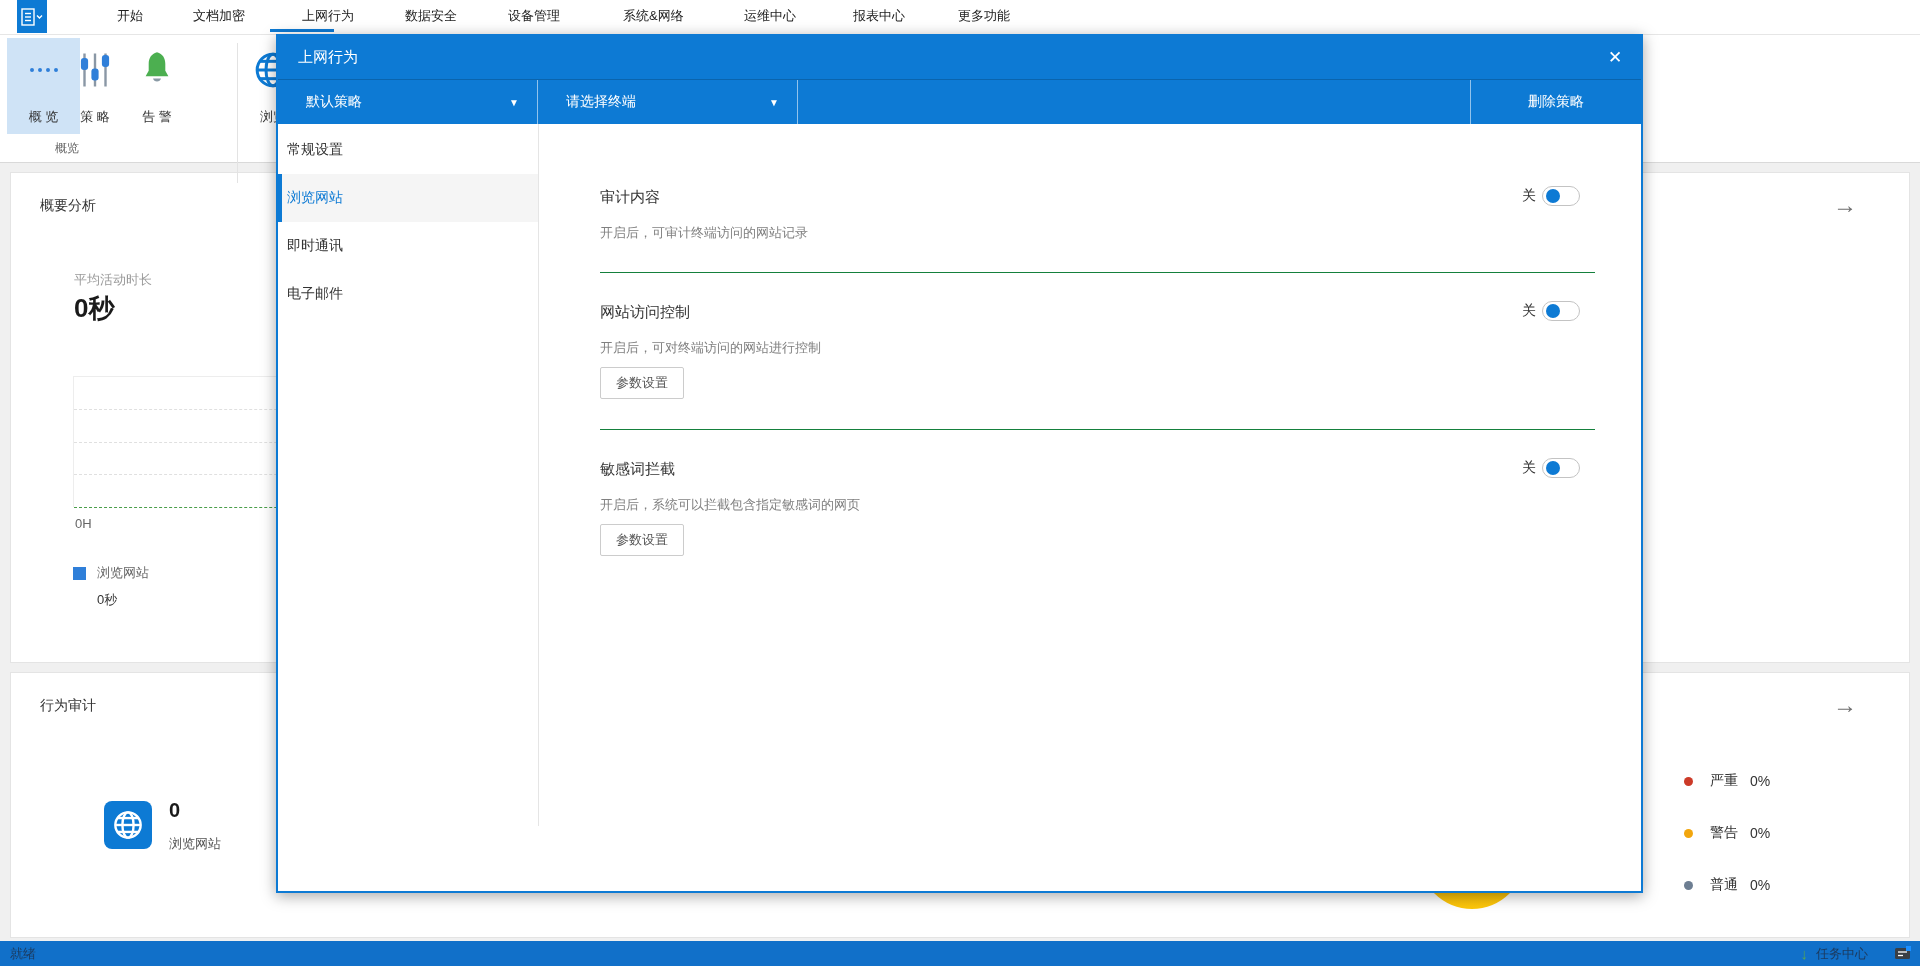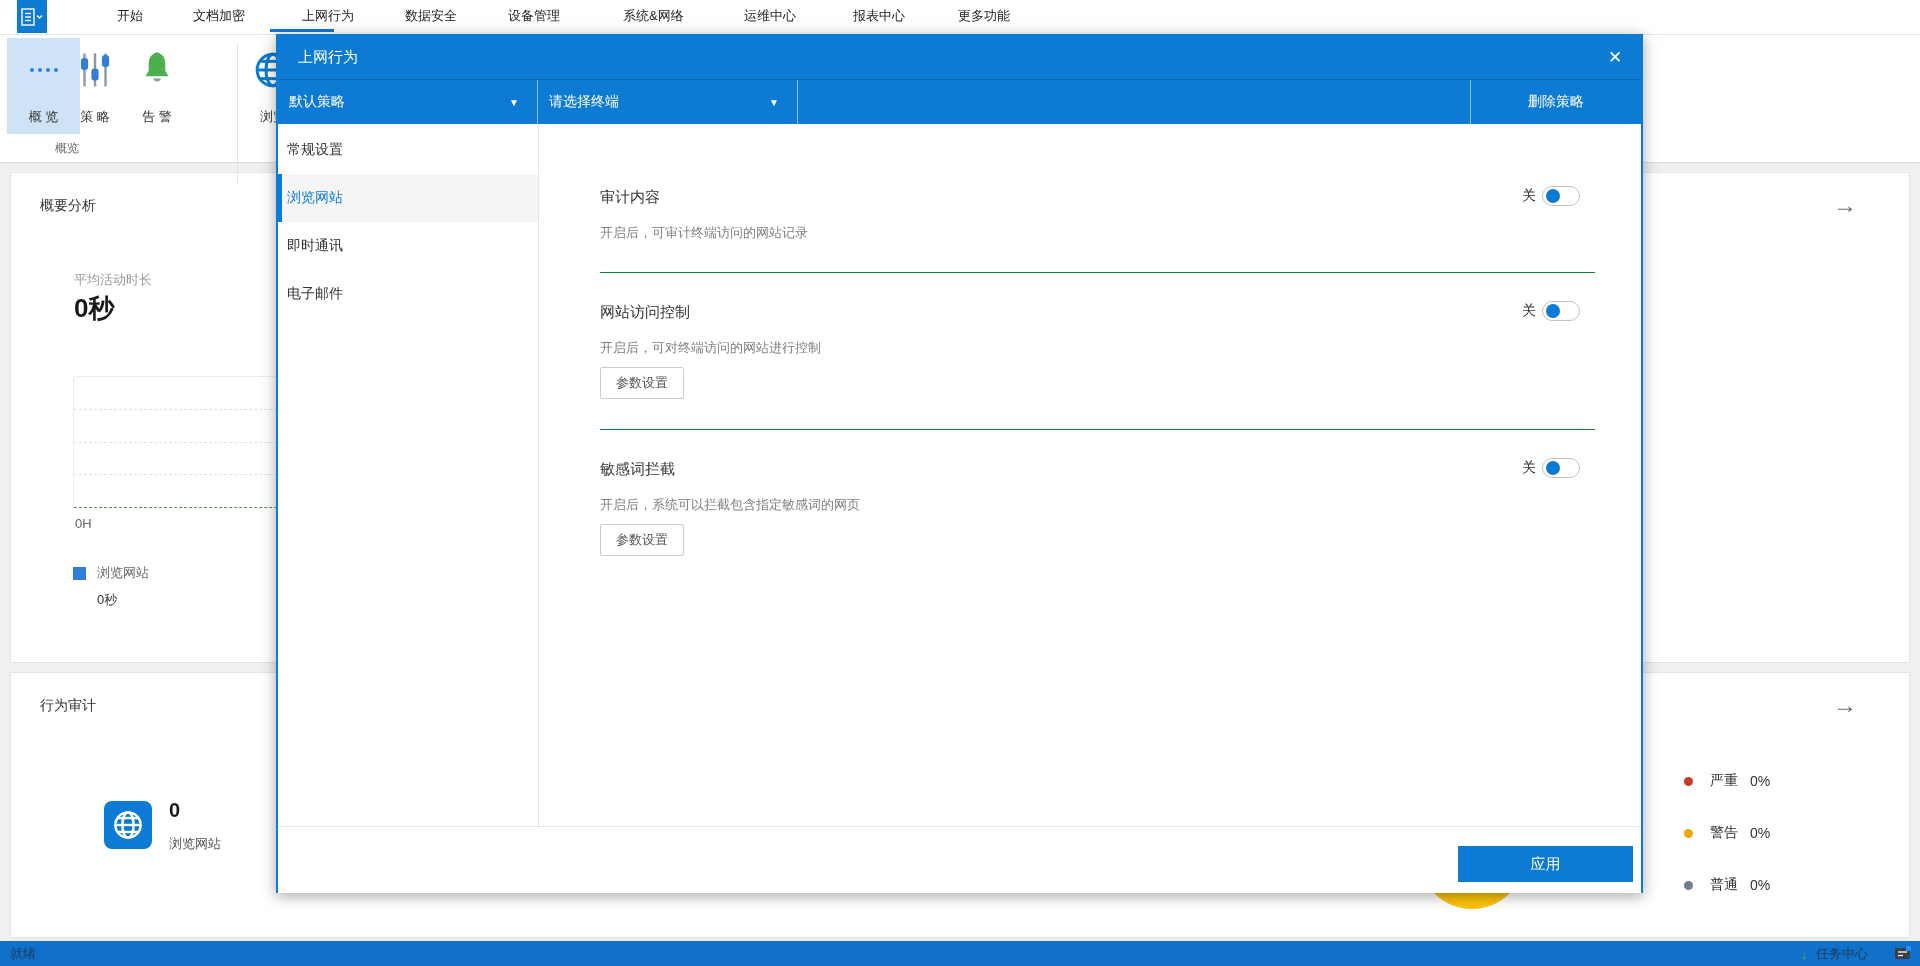--- a/index.html
+++ b/index.html
@@ -57,21 +57,21 @@
 
   
   .modal { position:absolute; left:276px; top:34px; width:1367px; height:859px; background:#fff; border:2px solid #0d7ad4; z-index:20; box-shadow:0 3px 14px rgba(0,0,0,0.35); }
   .modal-title-bar { height:44px; background:#0d7ad4; display:flex; align-items:center; border-bottom:1px solid rgba(0,0,0,0.18); }
   .modal-title { color:#fff; font-size:15px; margin-left:20px; }
   .modal-close { position:absolute; right:14px; top:10px; width:24px; height:24px; color:#fff; font-size:17px; font-weight:200; text-align:center; line-height:24px; cursor:pointer; }
   .modal-toolbar { height:44px; background:#0d7ad4; display:flex; align-items:stretch; }
   .dd { position:relative; display:flex; align-items:center; cursor:pointer; border-right:1px solid rgba(255,255,255,0.55); }
   .dd-1 { width:260px; }
   .dd-2 { width:260px; }
-  .dd-text { color:#fff; font-size:14px; margin-left:11px; }
+  .dd-text { color:#fff; font-size:14px; margin-left:28px; }
   .dd-caret { position:absolute; right:18px; color:#fff; font-size:10px; }
   .tb-spacer { flex:1; border-right:1px solid rgba(255,255,255,0.55); }
   .del-btn { width:170px; display:flex; align-items:center; justify-content:center; color:#fff; font-size:14px; cursor:pointer; }
   .modal-body { display:flex; height:702px; }
   .modal-sidebar { width:261px; border-right:1px solid #e5e5e5; padding-top:2px; }
   .side-item { height:48px; display:flex; align-items:center; padding-left:5px; font-size:14px; color:#333; cursor:pointer; border-left:4px solid transparent; }
   .side-item.selected { background:#f5f5f5; border-left:4px solid #0d7ad4; color:#0d7ad4; }
   .modal-content { flex:1; padding:34px 46px 0 61px; }
   .setting-row { position:relative; padding:30px 0 30px; }
   .setting-row.bordered { border-bottom:1px solid #15803d; }
@@ -269,23 +269,20 @@
           <div class="toggle-wrap">
             <span class="toggle-label">关</span>
             <span class="toggle">
                 <span class="knob"></span>
               </span>
           </div>
         </div>
 
       </div>
     </div>
-    <div class="modal-footer">
-      <button class="apply-btn">应用</button>
-    </div>
   </div>
 
   <div class="statusbar">
     <span class="status-left">就绪</span>
     <div class="status-right">
       <span class="dl-arrow">↓</span>
       <span class="task-label">任务中心</span>
       <span>
         <svg width="18" height="15" viewBox="0 0 18 15">
           <rect x="1" y="2" width="15" height="11" rx="1.5" fill="#3a3f45"></rect>

